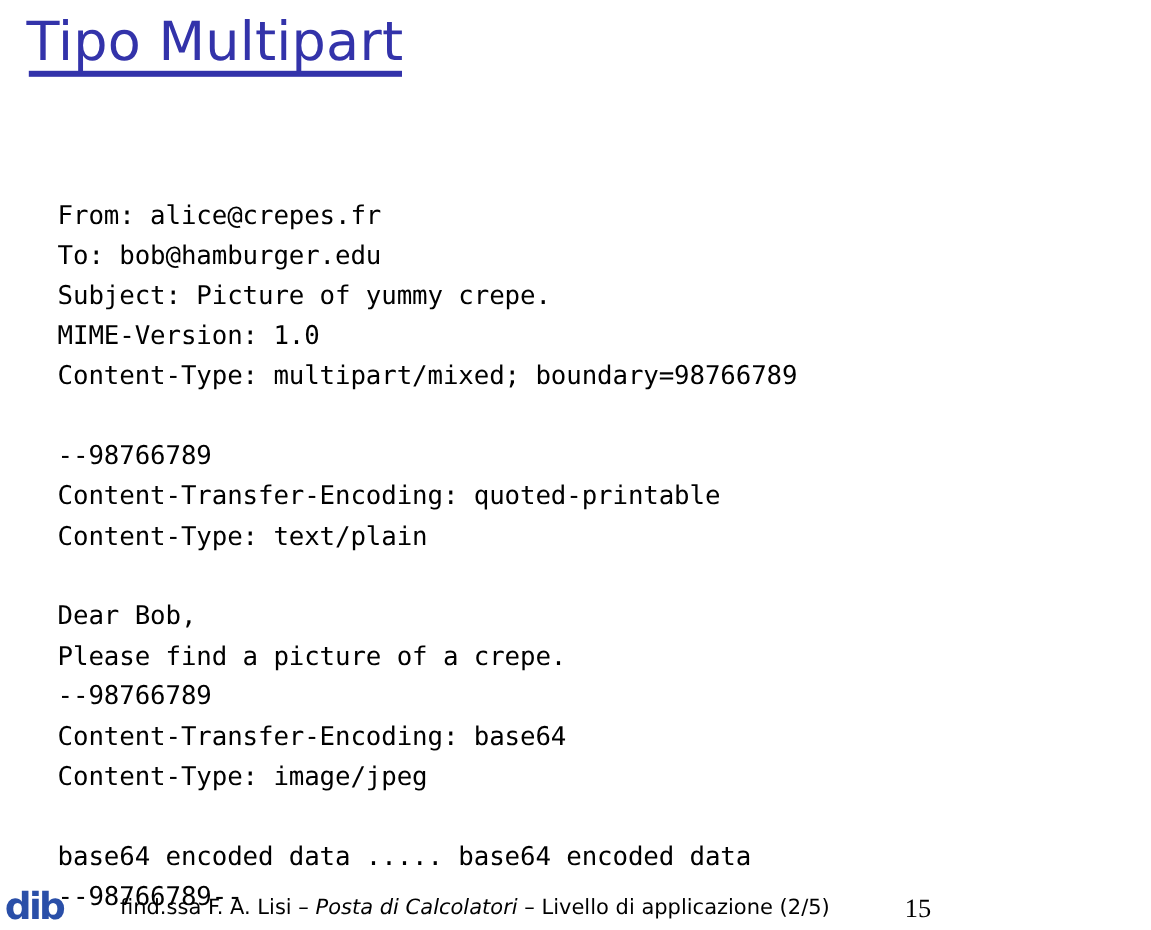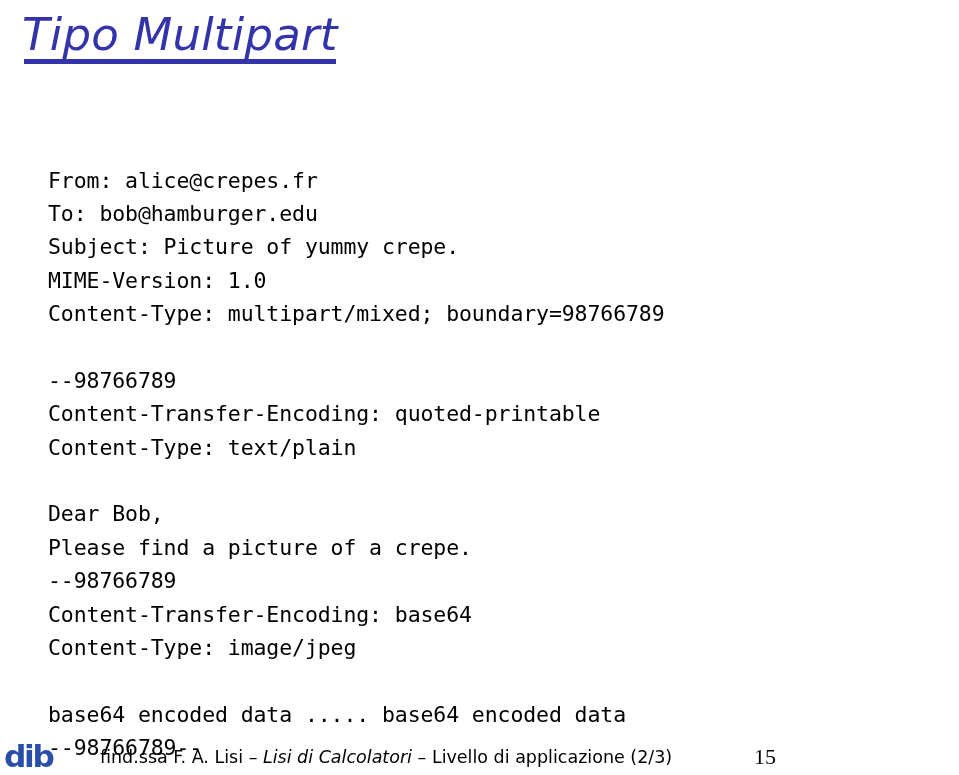--- a/index.html
+++ b/index.html
@@ -39,21 +39,21 @@
   .title-line::after {
     content: "";
     position: absolute;
     left: 2px;
     right: 1px;
     bottom: 0px;
     height: 5px;
     background: #3333AA;
   }
   .title-row-1 { display: block; }
-  .title-row-2 { display: block; margin-top: 5px; font-style: italic; }
+  .title-row-2 { display: block; margin-top: 5px; }
 
   
   .mail-body {
     position: absolute;
     left: 24px;
     top: 142px;
     width: 920px;
     font-family: "DejaVu Sans Mono", "Liberation Mono", monospace;
     font-weight: normal;
     font-size: 21.5px;
@@ -130,17 +130,17 @@
 </div>
 
 <pre class="mail-body"><span class="mail-line">From: alice@crepes.fr</span><span class="mail-line">To: bob@hamburger.edu</span><span class="mail-line">Subject: Picture of yummy crepe.</span><span class="mail-line">MIME-Version: 1.0</span><span class="mail-line">Content-Type: multipart/mixed; boundary=98766789</span><span class="mail-line blank"></span><span class="mail-line">--98766789</span><span class="mail-line">Content-Transfer-Encoding: quoted-printable</span><span class="mail-line">Content-Type: text/plain</span><span class="mail-line blank"></span><span class="mail-line">Dear Bob,</span><span class="mail-line">Please find a picture of a crepe.</span><span class="mail-line">--98766789</span><span class="mail-line">Content-Transfer-Encoding: base64</span><span class="mail-line">Content-Type: image/jpeg</span><span class="mail-line blank"></span><span class="mail-line">base64 encoded data ..... base64 encoded data</span><span class="mail-line">--98766789--</span></pre>
 
 <div class="footer">
 
   <div class="footer-logo">
     <span class="logo-text">dib</span>
   </div>
 
-  <div class="footer-credit"><span>find.ssa F. A. Lisi – </span><span class="em">Lisi di Calcolatori</span><span> – Livello di applicazione (2/3)</span></div>
+  <div class="footer-credit"><span>find.ssa F. A. Lisi – </span><span class="em">Posta di Calcolatori</span><span> – Livello di applicazione (2/5)</span></div>
 
   <div class="footer-page">15</div>
 
 </div>
 
 </body></html>

